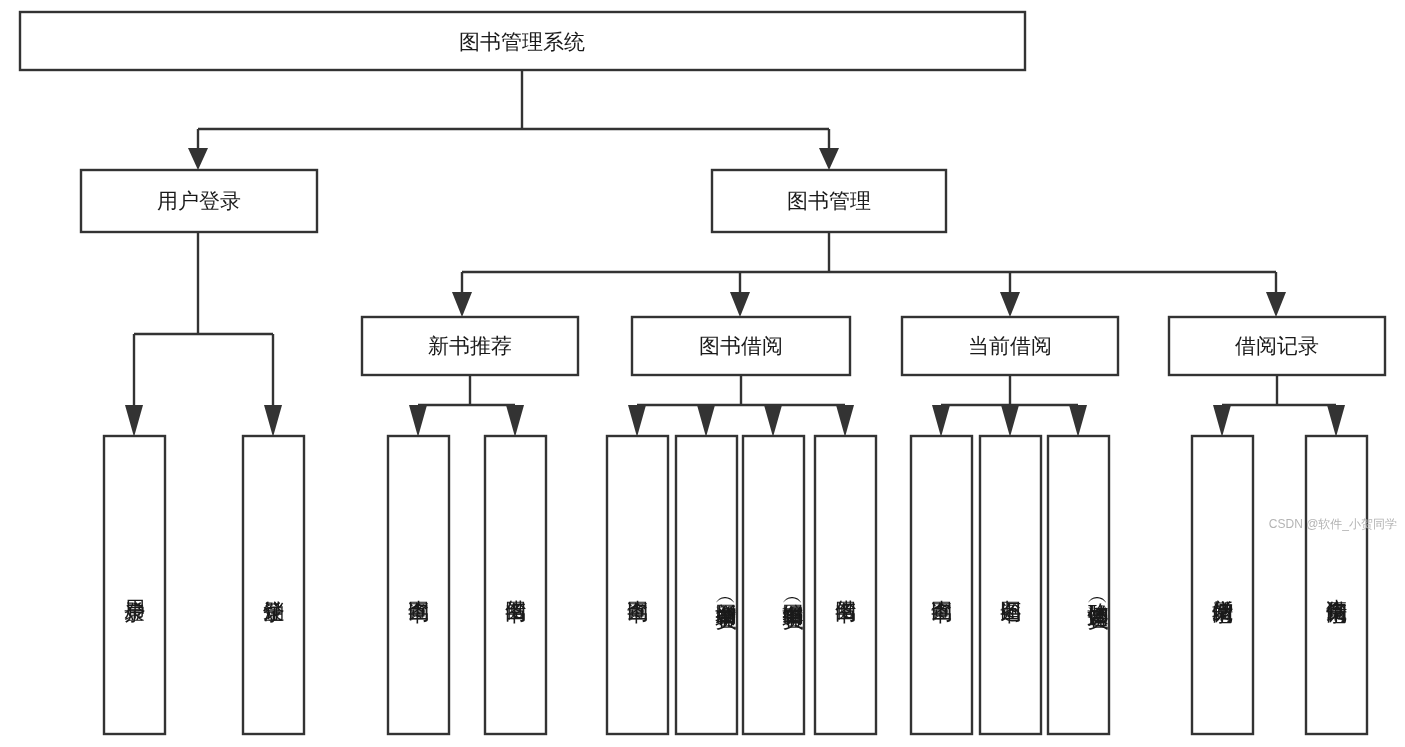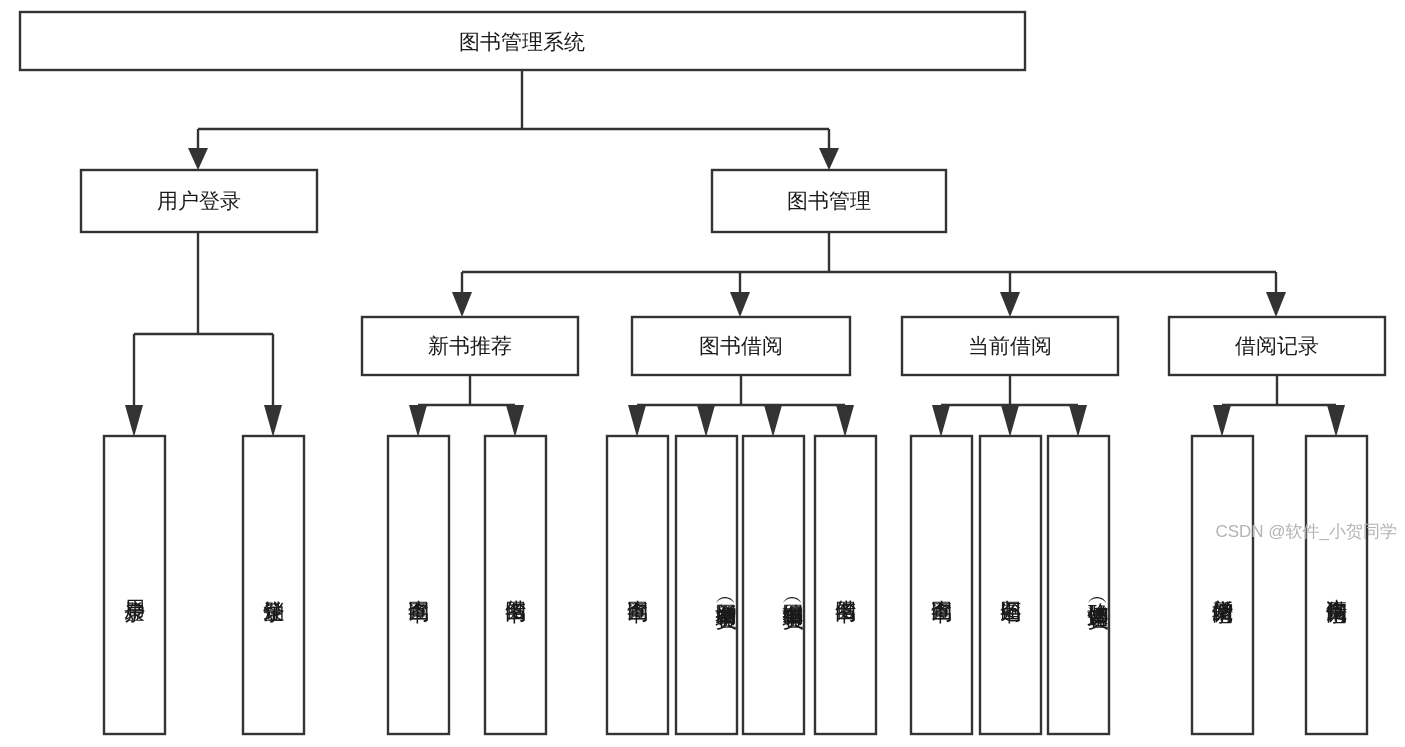--- a/index.html
+++ b/index.html
@@ -60,23 +60,23 @@
     letter-spacing: 1px;
     display: flex;
     align-items: center;
     justify-content: center;
     white-space: nowrap;
     pointer-events: none;
   }
   .watermark {
     position: absolute;
     right: 8px;
-    bottom: 6px;
-    font-family: "Liberation Sans", "DejaVu Sans", sans-serif;
-    font-size: 17px;
+    bottom: 16px;
+    font-family: "Liberation Sans", "DejaVu Sans", sans-serif;
+    font-size: 12px;
     color: #b4b4b4;
     white-space: nowrap;
     text-align: center;
   }
 </style>
 </head>
 <body>
 
 <div id="diagram-root">
 

